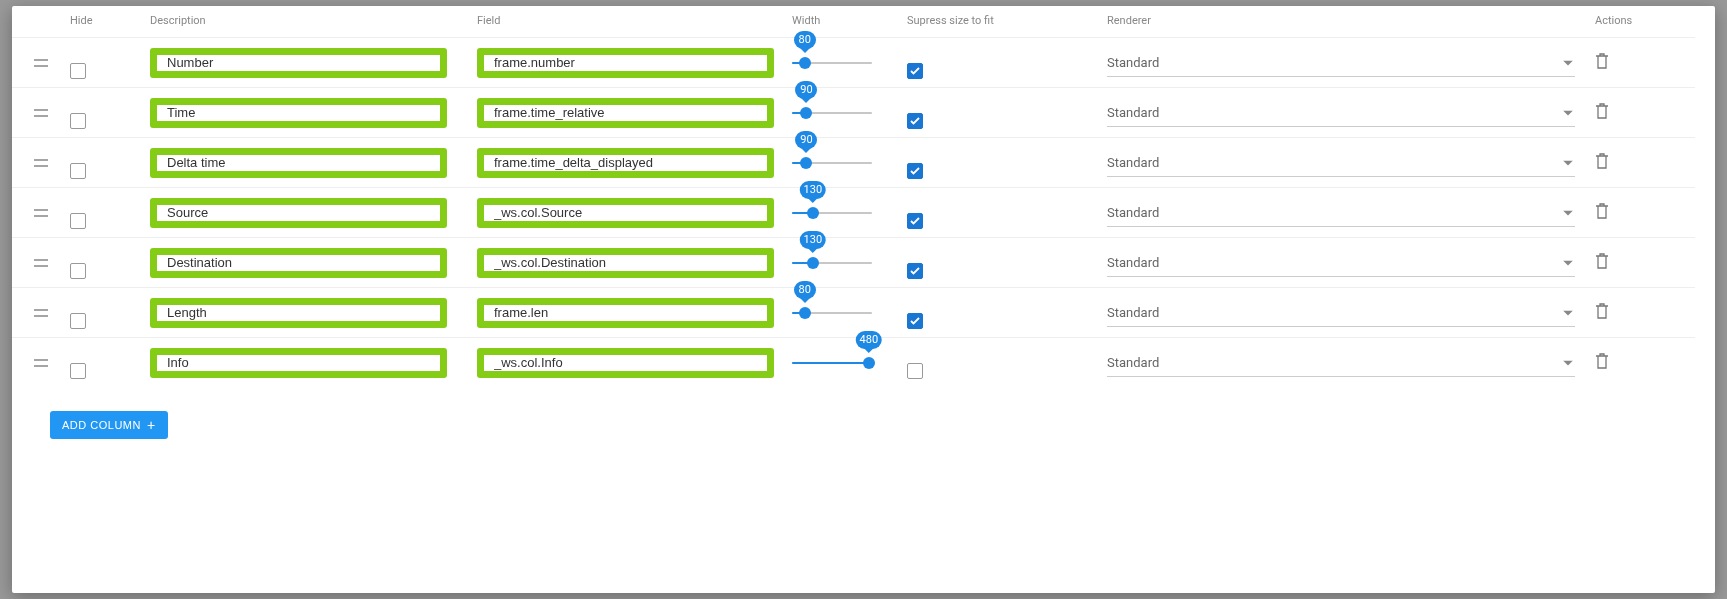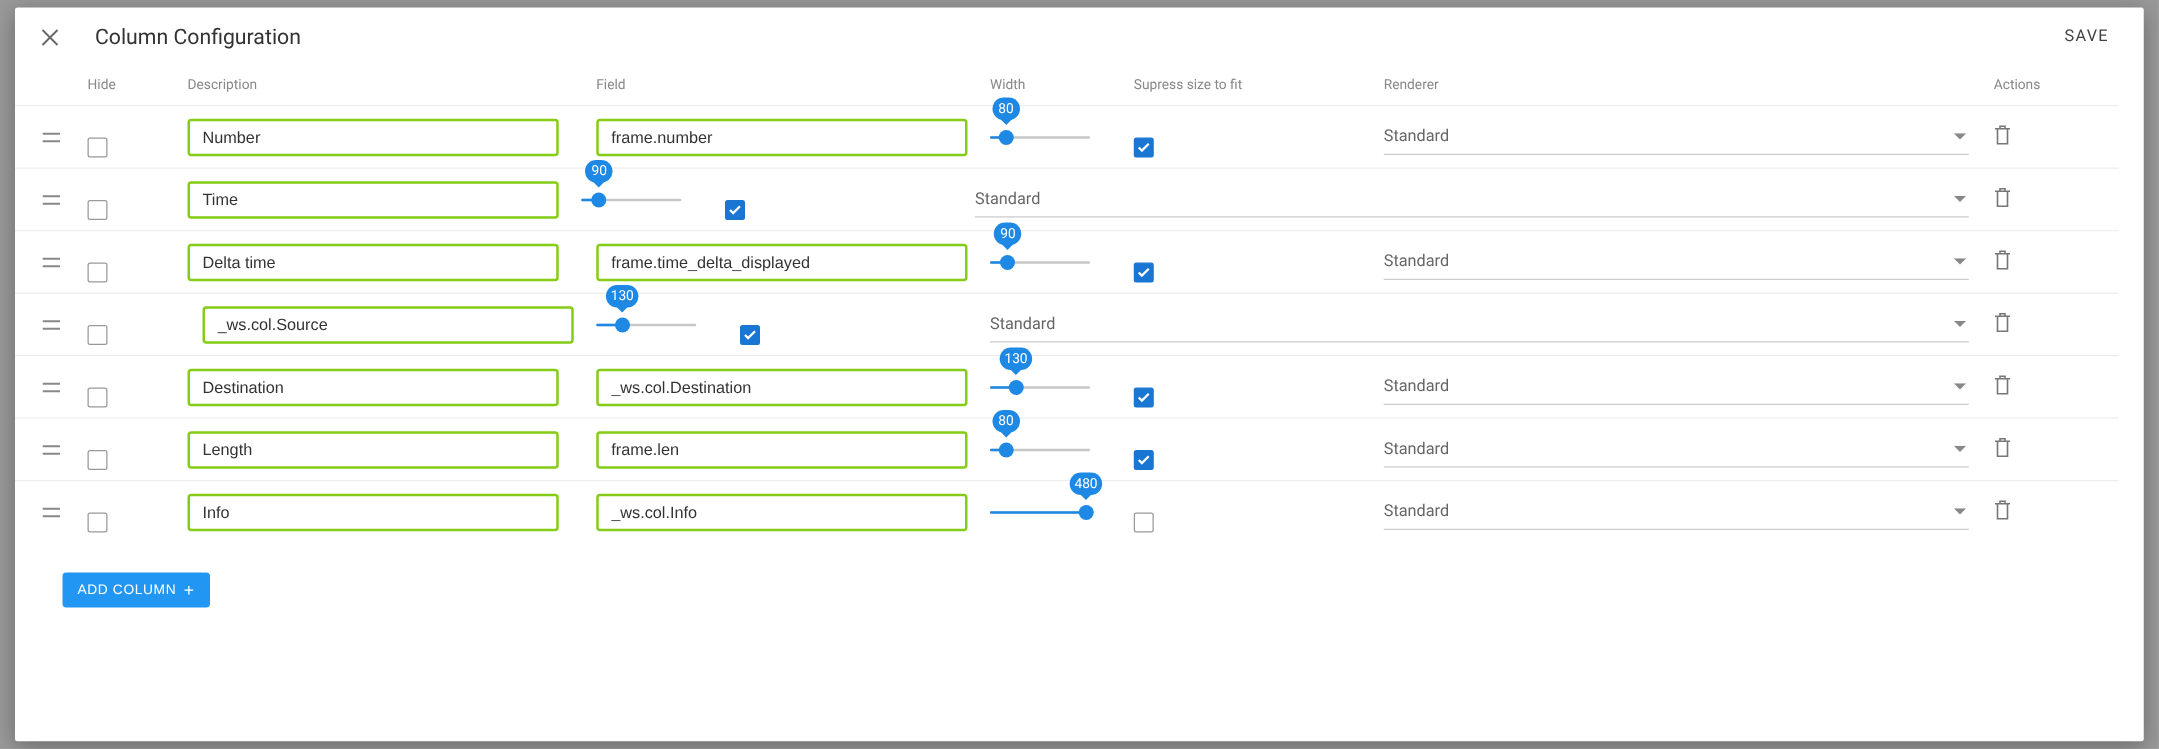--- a/index.html
+++ b/index.html
@@ -114,21 +114,21 @@
   .supr-cell {
     display: flex;
     align-items: flex-end;
     height: 100%;
     padding-bottom: 8px;
   }
 
   .text-input {
     width: 100%;
     height: 30px;
-    border: 2px solid #84cc16;
+    border: 7px solid #84cc16;
     border-radius: 3px;
     padding: 0 10px;
     font-size: 13px;
     color: #333;
     outline: none;
   }
 
   .slider-wrap {
     position: relative;
     height: 50px;
@@ -234,29 +234,20 @@
     flex: 1;
   }
 </style>
 </head>
 <body>
 
 <div class="backdrop"></div>
 
 <div class="dialog">
 
-  <div class="header">
-    <div class="close-icon">
-      <svg width="14" height="14" viewBox="0 0 14 14">
-          <path d="M1 1 L13 13 M13 1 L1 13" stroke="currentColor" stroke-width="1.5" fill="none"></path>
-        </svg>
-    </div>
-    <div class="title">Column Configuration</div>
-    <div class="save-btn">SAVE</div>
-  </div>
 
   <div class="content">
 
     <div class="table-head">
       <div class="col-drag"></div>
       <div class="col-hide">Hide</div>
       <div class="col-desc">Description</div>
       <div class="col-field">Field</div>
       <div class="col-width">Width</div>
       <div class="col-supr">Supress size to fit</div>
@@ -309,20 +300,21 @@
         <div class="row">
           <div class="col-drag drag-handle">
             <svg width="14" height="10" viewBox="0 0 14 10">
               <path d="M0 2 H14 M0 8 H14" stroke="currentColor" stroke-width="1.6"></path>
             </svg>
           </div>
           <div class="col-hide hide-cell">
             <span class="chk"></span>
           </div>
           <div class="col-desc"><input class="text-input" value="Time" style=""></div>
+          <div class="col-field"><input class="text-input" value="frame.time_relative" style=""></div>
           <div class="col-width">
             <div class="slider-wrap">
               <div class="slider-badge" style="left:14.399999999999999px">90</div>
               <div class="slider-track">
                 <div class="slider-fill" style="width:14.399999999999999px"></div>
                 <div class="slider-thumb" style="left:14.399999999999999px"></div>
               </div>
             </div>
           </div>
           <div class="col-supr supr-cell">
@@ -389,20 +381,21 @@
         </div>
         <div class="row">
           <div class="col-drag drag-handle">
             <svg width="14" height="10" viewBox="0 0 14 10">
               <path d="M0 2 H14 M0 8 H14" stroke="currentColor" stroke-width="1.6"></path>
             </svg>
           </div>
           <div class="col-hide hide-cell">
             <span class="chk"></span>
           </div>
+          <div class="col-desc"><input class="text-input" value="Source" style=""></div>
           <div class="col-field"><input class="text-input" value="_ws.col.Source" style=""></div>
           <div class="col-width">
             <div class="slider-wrap">
               <div class="slider-badge" style="left:20.8px">130</div>
               <div class="slider-track">
                 <div class="slider-fill" style="width:20.8px"></div>
                 <div class="slider-thumb" style="left:20.8px"></div>
               </div>
             </div>
           </div>

